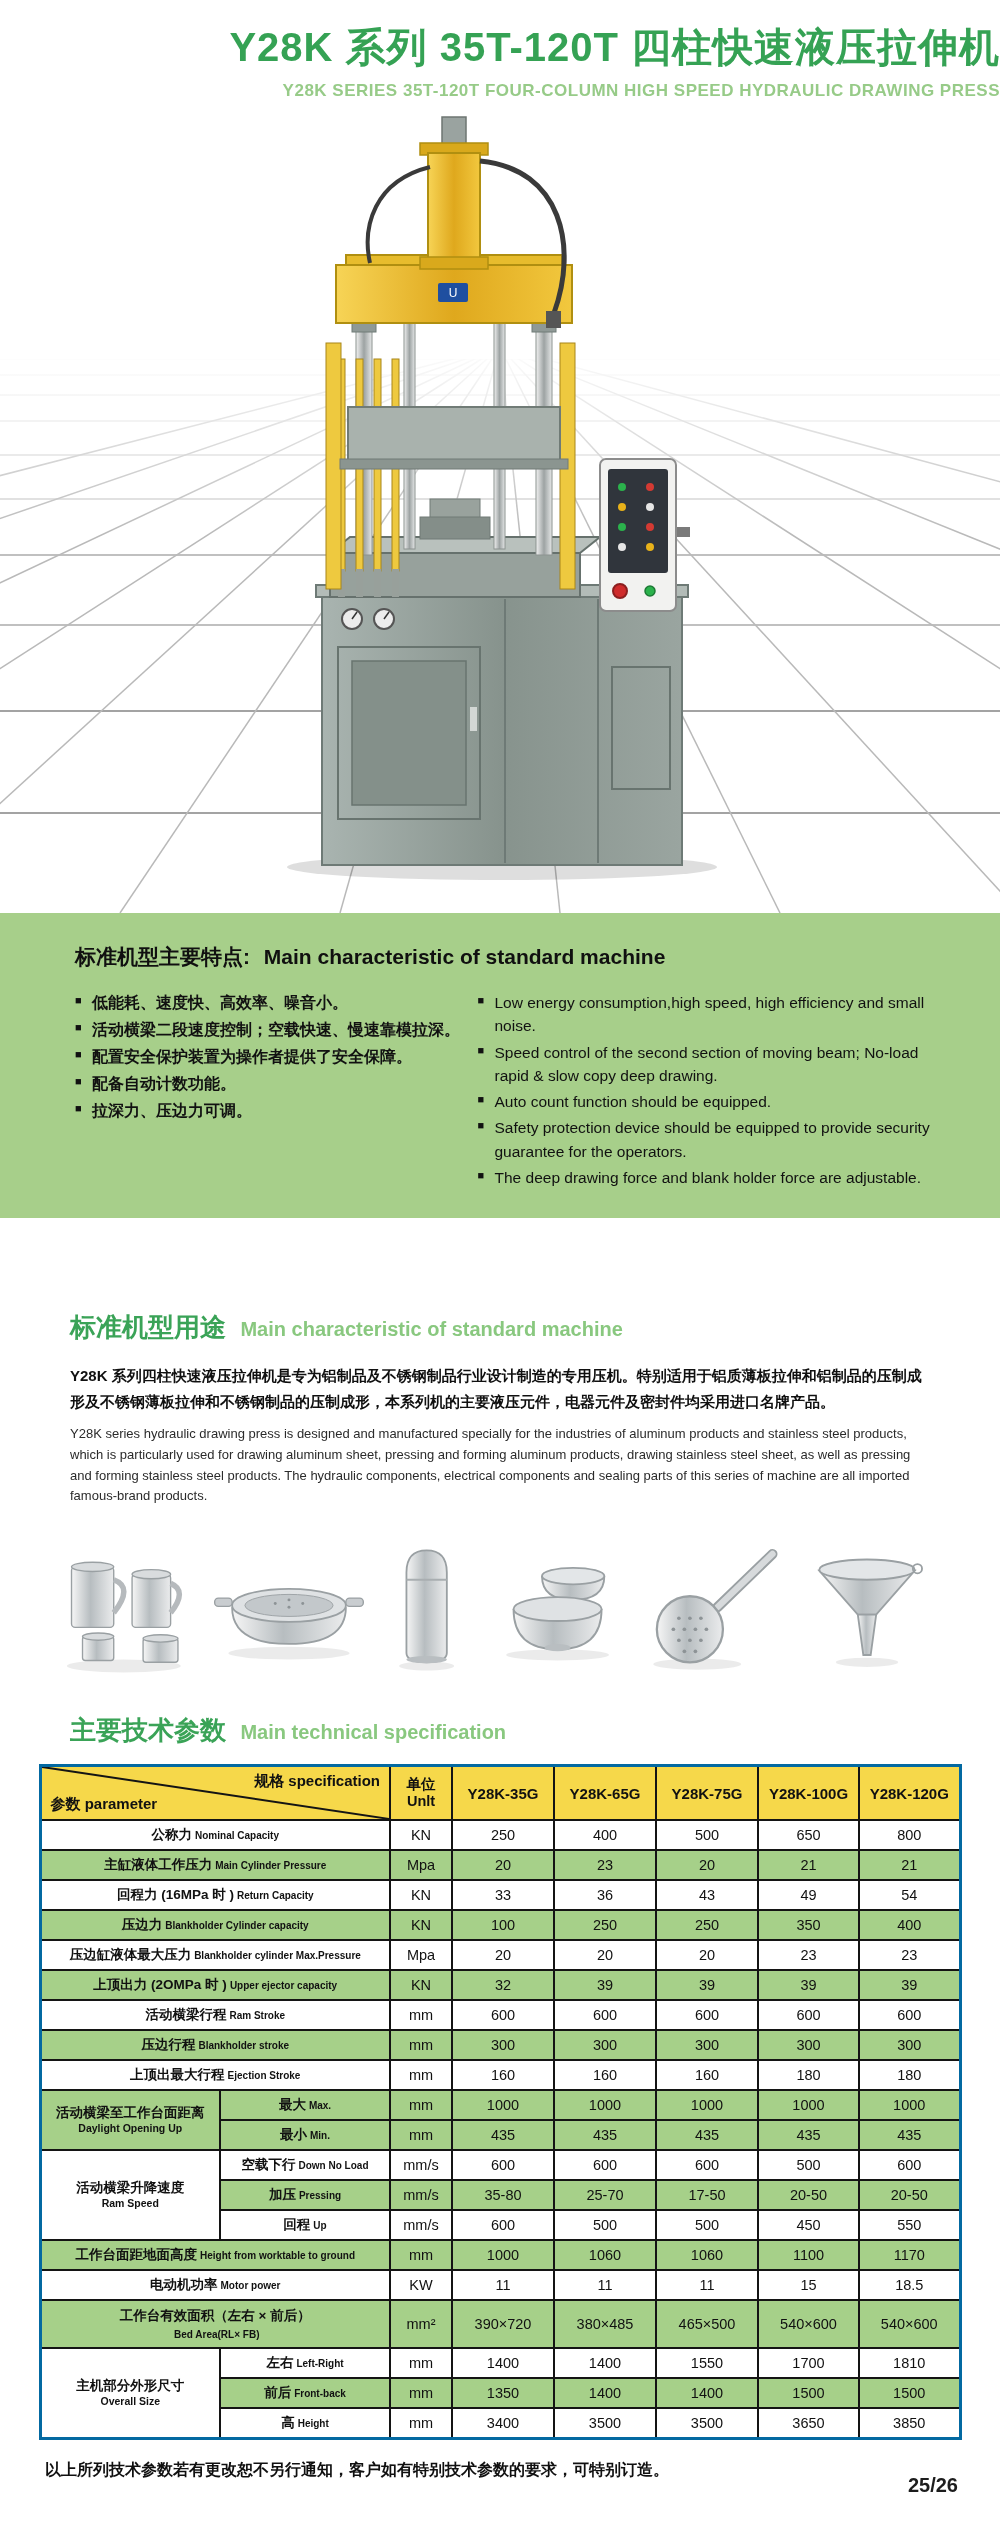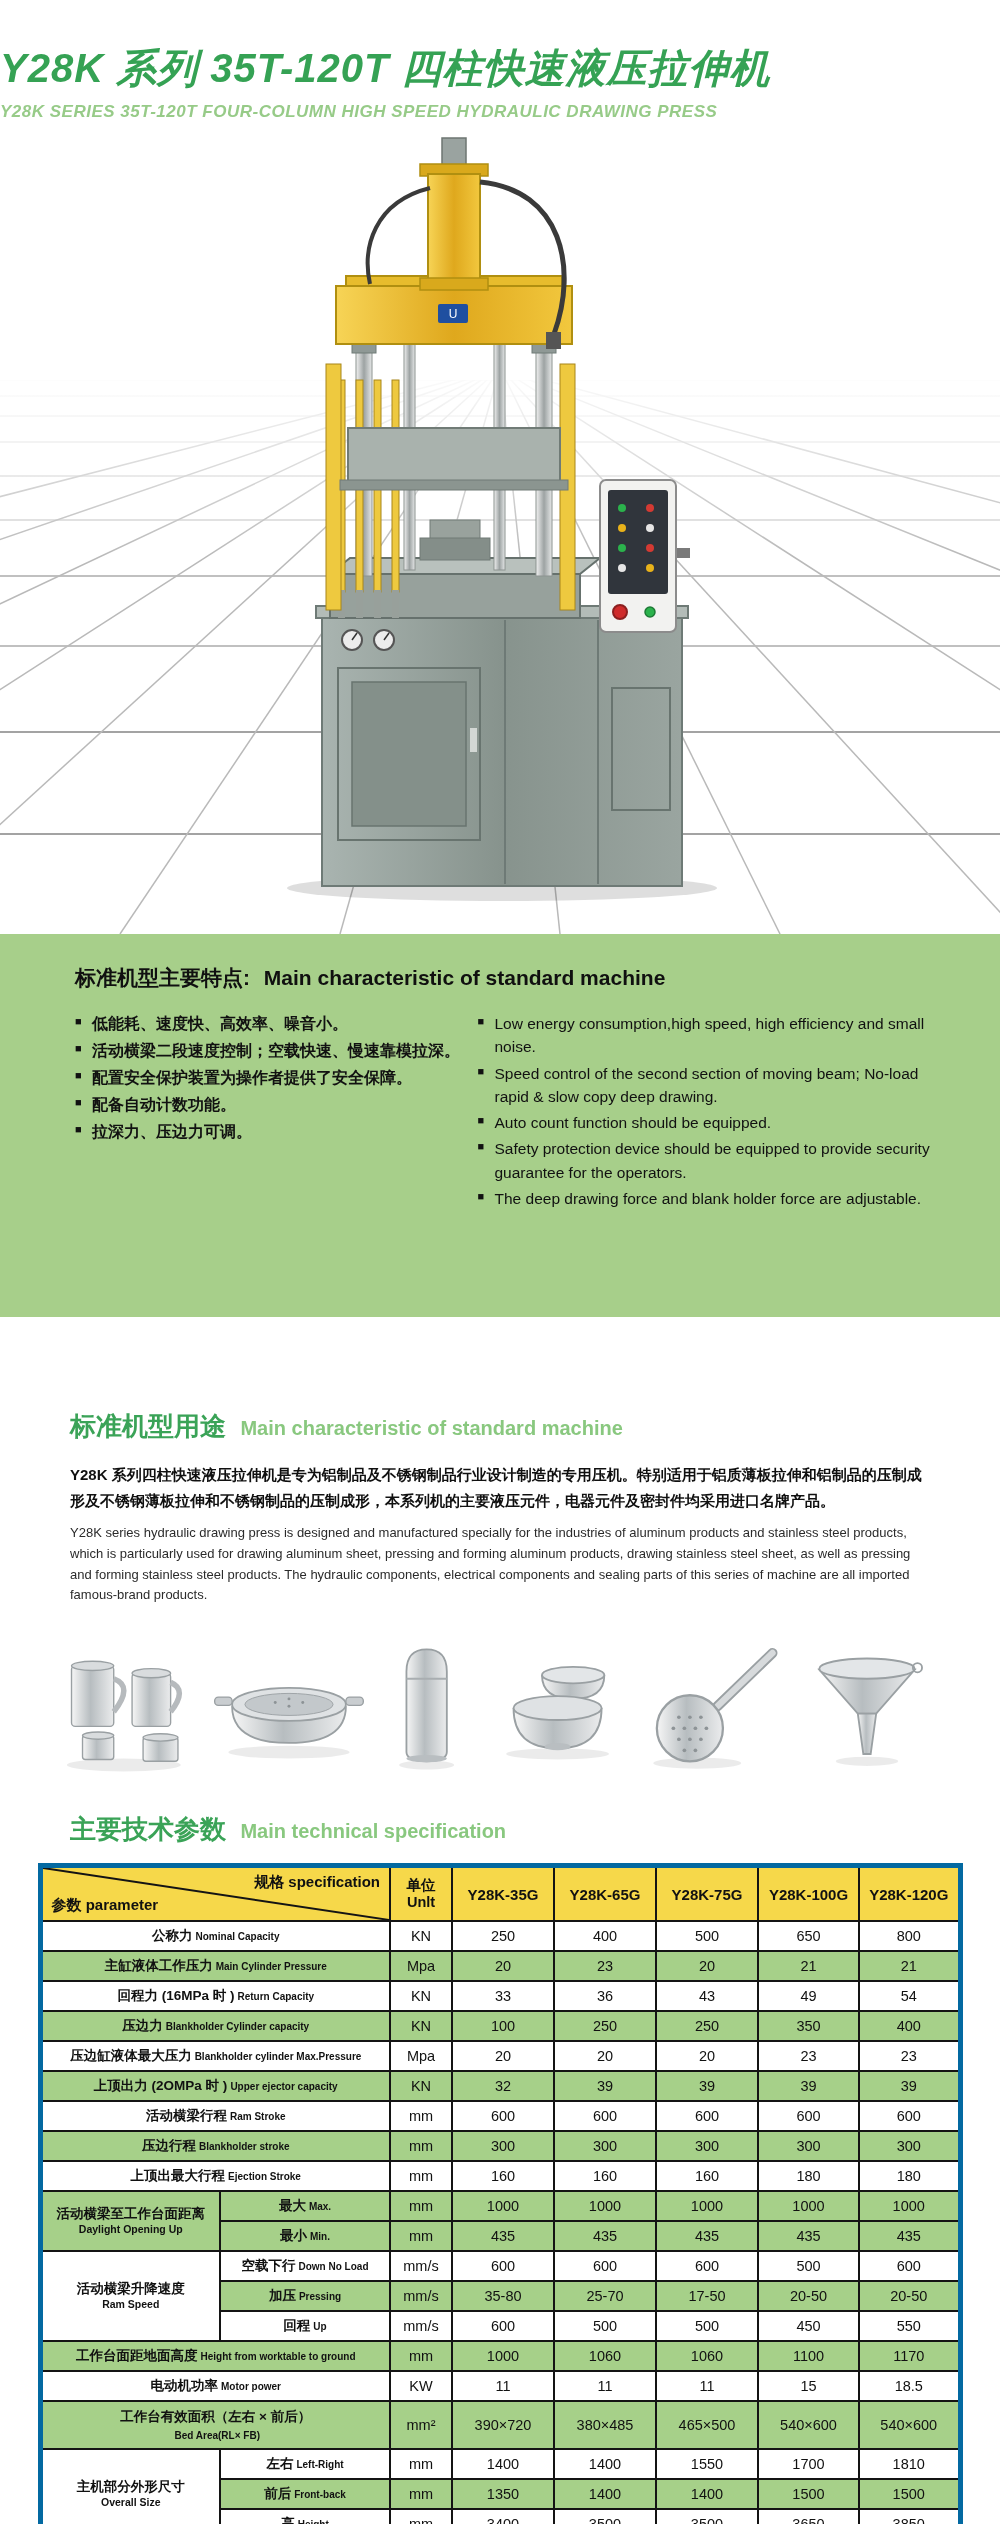--- a/index.html
+++ b/index.html
@@ -1,48 +1,48 @@
 <!DOCTYPE html>
 <html><head>
 <meta charset="utf-8">
 <style>
   html,body{margin:0;padding:0;}
   body{
     width:1000px;height:2524px;background:#ffffff;position:relative;overflow:hidden;
     font-family:"Liberation Sans","DejaVu Sans",sans-serif;color:#111;
   }
   
-  .title-block{padding-top:44px;text-align:left;font-style:italic;}
+  .title-block{padding-top:23px;text-align:right;}
   .main-title{font-size:40px;font-weight:800;color:#35a254;letter-spacing:1px;line-height:1.2;}
   .sub-title{margin-top:10px;font-size:17px;font-weight:600;color:#97cb88;letter-spacing:.5px;}
   
   .photo-area{position:relative;width:1000px;height:806px;margin-top:6px;}
   .photo-area svg{display:block;}
   
-  .features-band{background:#a7cf8a;height:383px;box-sizing:border-box;padding:30px 50px 0 75px;}
+  .features-band{background:#a7cf8a;height:305px;box-sizing:border-box;padding:30px 50px 0 75px;}
   .features-heading{font-size:21px;font-weight:800;color:#101010;}
   .features-heading .fh-en{margin-left:8px;}
   .features-cols{display:flex;margin-top:20px;}
   .features-cols ul{list-style:none;margin:0;padding:0;}
   .features-cols li{position:relative;padding-left:17px;margin-bottom:3px;line-height:1.5;}
   .features-cols li::before{content:"■";position:absolute;left:0;top:1px;font-size:11px;}
   .col-zh{width:46%;font-size:16px;font-weight:600;}
   .col-en{width:54%;font-size:15.5px;font-weight:500;padding-left:18px;box-sizing:border-box;}
   
   .usage-section{padding:92px 70px 0 70px;}
   .sec-heading .h-zh{font-size:26px;font-weight:800;color:#3aa357;}
   .sec-heading .h-en{font-size:20px;font-weight:700;color:#89c87f;margin-left:10px;}
   .usage-zh{margin-top:18px;font-size:15px;font-weight:700;line-height:1.7;color:#101010;}
   .usage-en{margin-top:10px;font-size:13px;font-weight:400;line-height:1.6;color:#2b2b2b;}
   
   .products-row{margin-top:26px;height:152px;display:flex;justify-content:space-between;align-items:flex-end;padding:0 55px;}
   
   .spec-section{margin-top:28px;}
   .spec-section .sec-heading{padding:0 70px;}
-  table.spec{border-collapse:collapse;width:920px;margin:16px auto 0;table-layout:fixed;border:5px solid #0369a1;}
+  table.spec{border-collapse:collapse;width:920px;margin:16px auto 0;table-layout:fixed;border:3px solid #0369a1;}
   table.spec td{border:2px solid #141414;text-align:center;vertical-align:middle;height:28px;padding:0;font-size:14.5px;font-weight:500;}
   table.spec tr.tall td{height:46px;}
   table.spec .g{background:#a6d089;}
   table.spec .w{background:#ffffff;}
   table.spec .hdr td{background:#f6d84a;height:52px;font-weight:800;}
   table.spec .model{font-size:15px;}
   .diag{position:relative;}
   .diag svg{position:absolute;left:0;top:0;width:100%;height:100%;}
   .diag-top{position:absolute;top:5px;right:9px;font-size:15px;font-weight:800;}
   .diag-bottom{position:absolute;bottom:5px;left:9px;font-size:15px;font-weight:800;}

